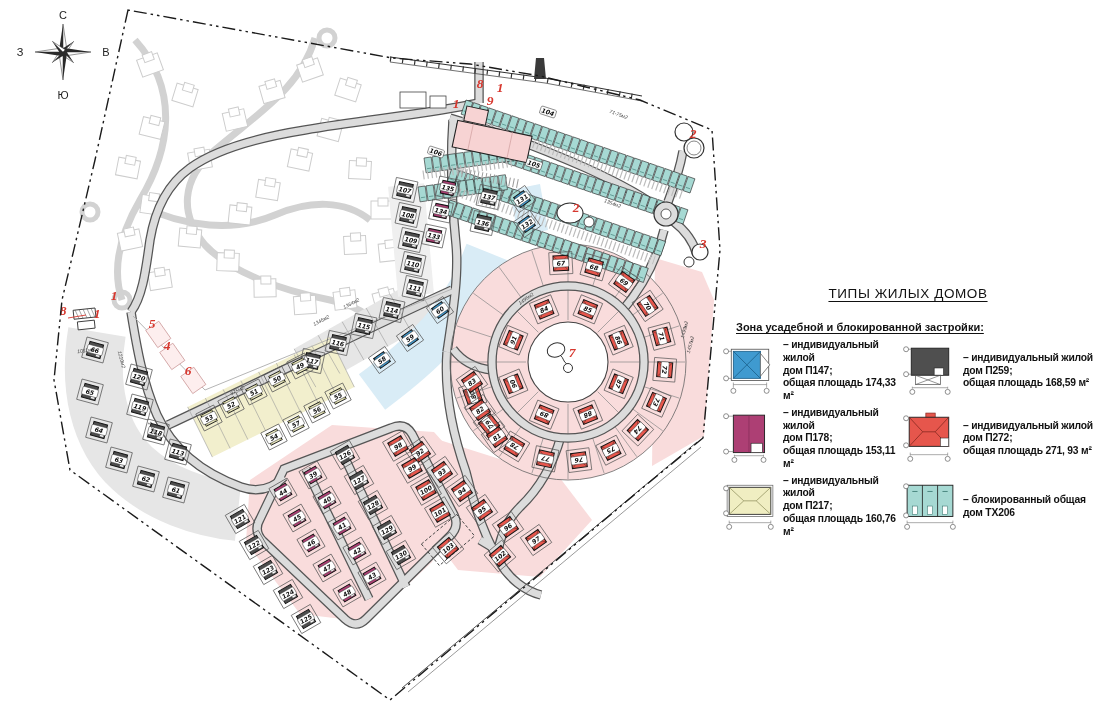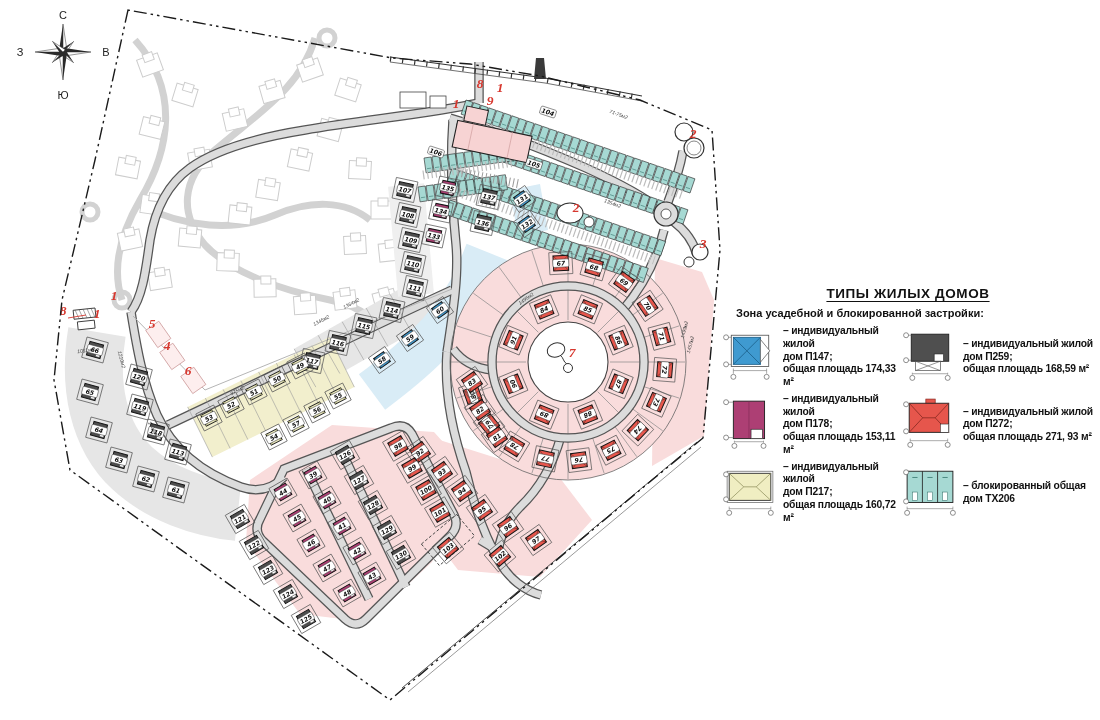--- a/index.html
+++ b/index.html
@@ -1,23 +1,23 @@
 <!DOCTYPE html>
 <html><head>
 <meta charset="utf-8">
 <style>
   html,body{margin:0;padding:0;background:#fff;}
   .canvas{position:relative;width:1100px;height:720px;background:#ffffff;overflow:hidden;
           font-family:"Liberation Sans",sans-serif;}
   #plan{position:absolute;left:0;top:0;}
   .legend{position:absolute;left:722px;top:286px;width:372px;color:#111;}
-  .legend-title{ text-align:center;font-size:13.5px;font-weight:bold;letter-spacing:.6px;
+  .legend-title{ text-align:center;font-size:13.5px;font-weight:normal;letter-spacing:.6px;
                  text-decoration:underline;text-underline-offset:3px;}
-  .legend-subtitle{margin-top:6px;padding-left:14px;font-size:11px;font-weight:bold;
-                 text-underline-offset:2px;}
+  .legend-subtitle{margin-top:20px;padding-left:14px;font-size:11px;font-weight:bold;
+                 text-decoration:underline;text-underline-offset:2px;}
   .legend-grid{margin-top:6px;display:grid;grid-template-columns:180px 192px;row-gap:4px;}
   .legend-item{display:flex;gap:5px;align-items:center;}
   .licon{flex:0 0 56px;}
   .ltext{font-size:10.3px;font-weight:bold;line-height:1.24;letter-spacing:-0.2px;}
   .ltext div:empty{display:none;}
 </style>
 </head>
 <body>
 
 <div class="canvas">
@@ -1665,21 +1665,21 @@
         <path d="M6,8 L20,21 M46,8 L32,21 M6,34 L20,21 M46,34 L32,21 M20,21 L32,21" stroke="#9a9a68" stroke-width="0.8"></path>
         <circle cx="3" cy="9" r="2.4" fill="#fff" stroke="#666" stroke-width="0.7"></circle>
         <circle cx="3" cy="33" r="2.4" fill="#fff" stroke="#666" stroke-width="0.7"></circle>
         <circle cx="6" cy="46" r="2.4" fill="#fff" stroke="#666" stroke-width="0.7"></circle>
         <circle cx="46" cy="46" r="2.4" fill="#fff" stroke="#666" stroke-width="0.7"></circle>
         <path d="M6,40 V43 M46,40 V43 M6,42 H46" stroke="#777" stroke-width="0.6"></path>
       </svg></div>
       <div class="ltext">
         <div>– индивидуальный жилой</div>
         <div>дом П217;</div>
-        <div>общая площадь 160,72 м²</div>
+        <div>общая площадь 160,76 м²</div>
       </div>
     </div>
 
     <div class="legend-item">
       <div class="licon"><svg width="56" height="52" viewBox="0 0 52 50">
         <rect x="4" y="6" width="44" height="30" fill="#a6d9d3" stroke="#222" stroke-width="0.9"></rect>
         <path d="M18.7,6 V36 M33.3,6 V36" stroke="#222" stroke-width="0.8"></path>
         <rect x="9" y="26" width="5" height="8" fill="#fff" stroke="#2a6a62" stroke-width="0.5"></rect>
         <rect x="23.5" y="26" width="5" height="8" fill="#fff" stroke="#2a6a62" stroke-width="0.5"></rect>
         <rect x="38" y="26" width="5" height="8" fill="#fff" stroke="#2a6a62" stroke-width="0.5"></rect>

